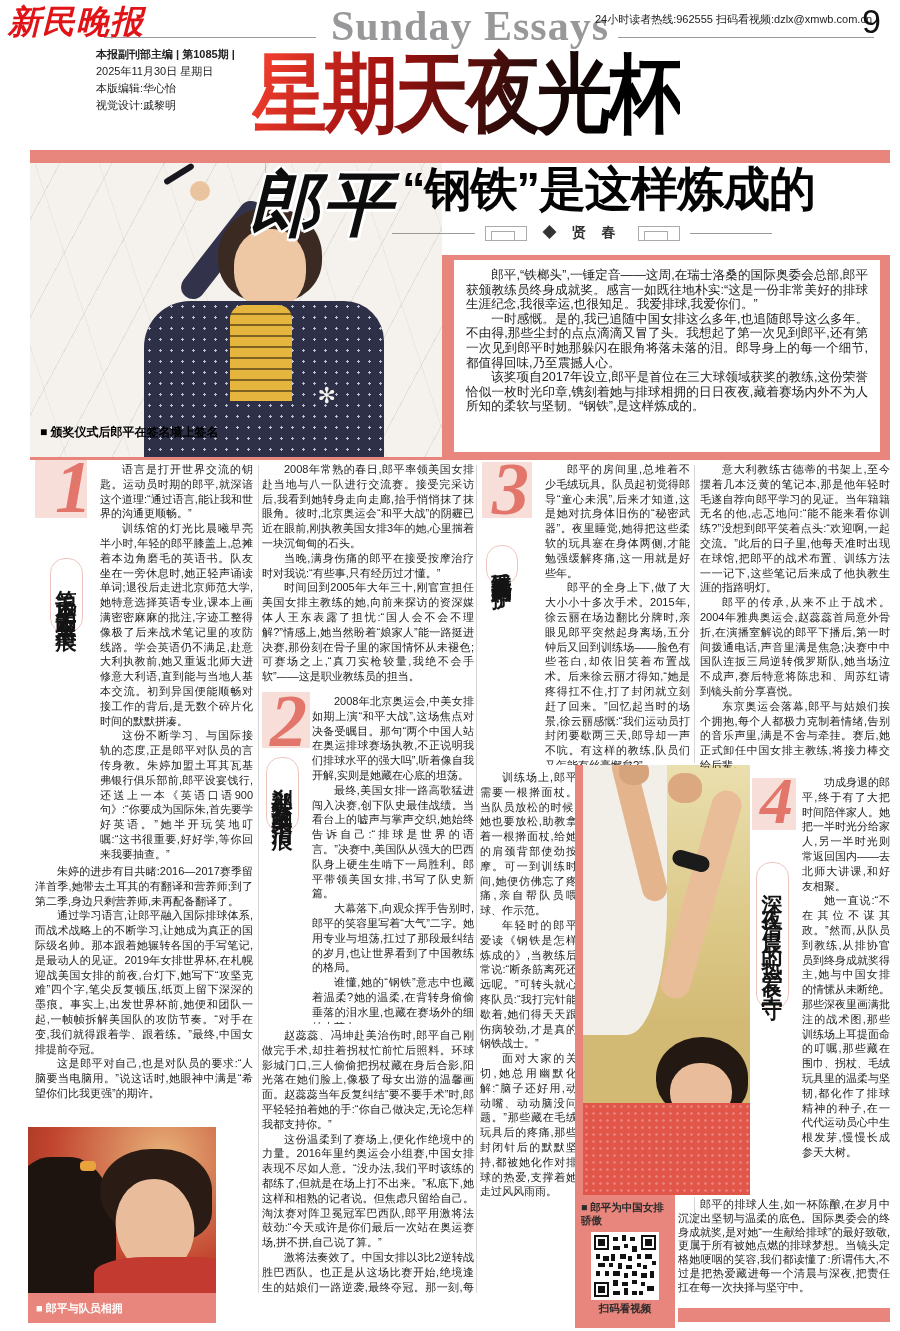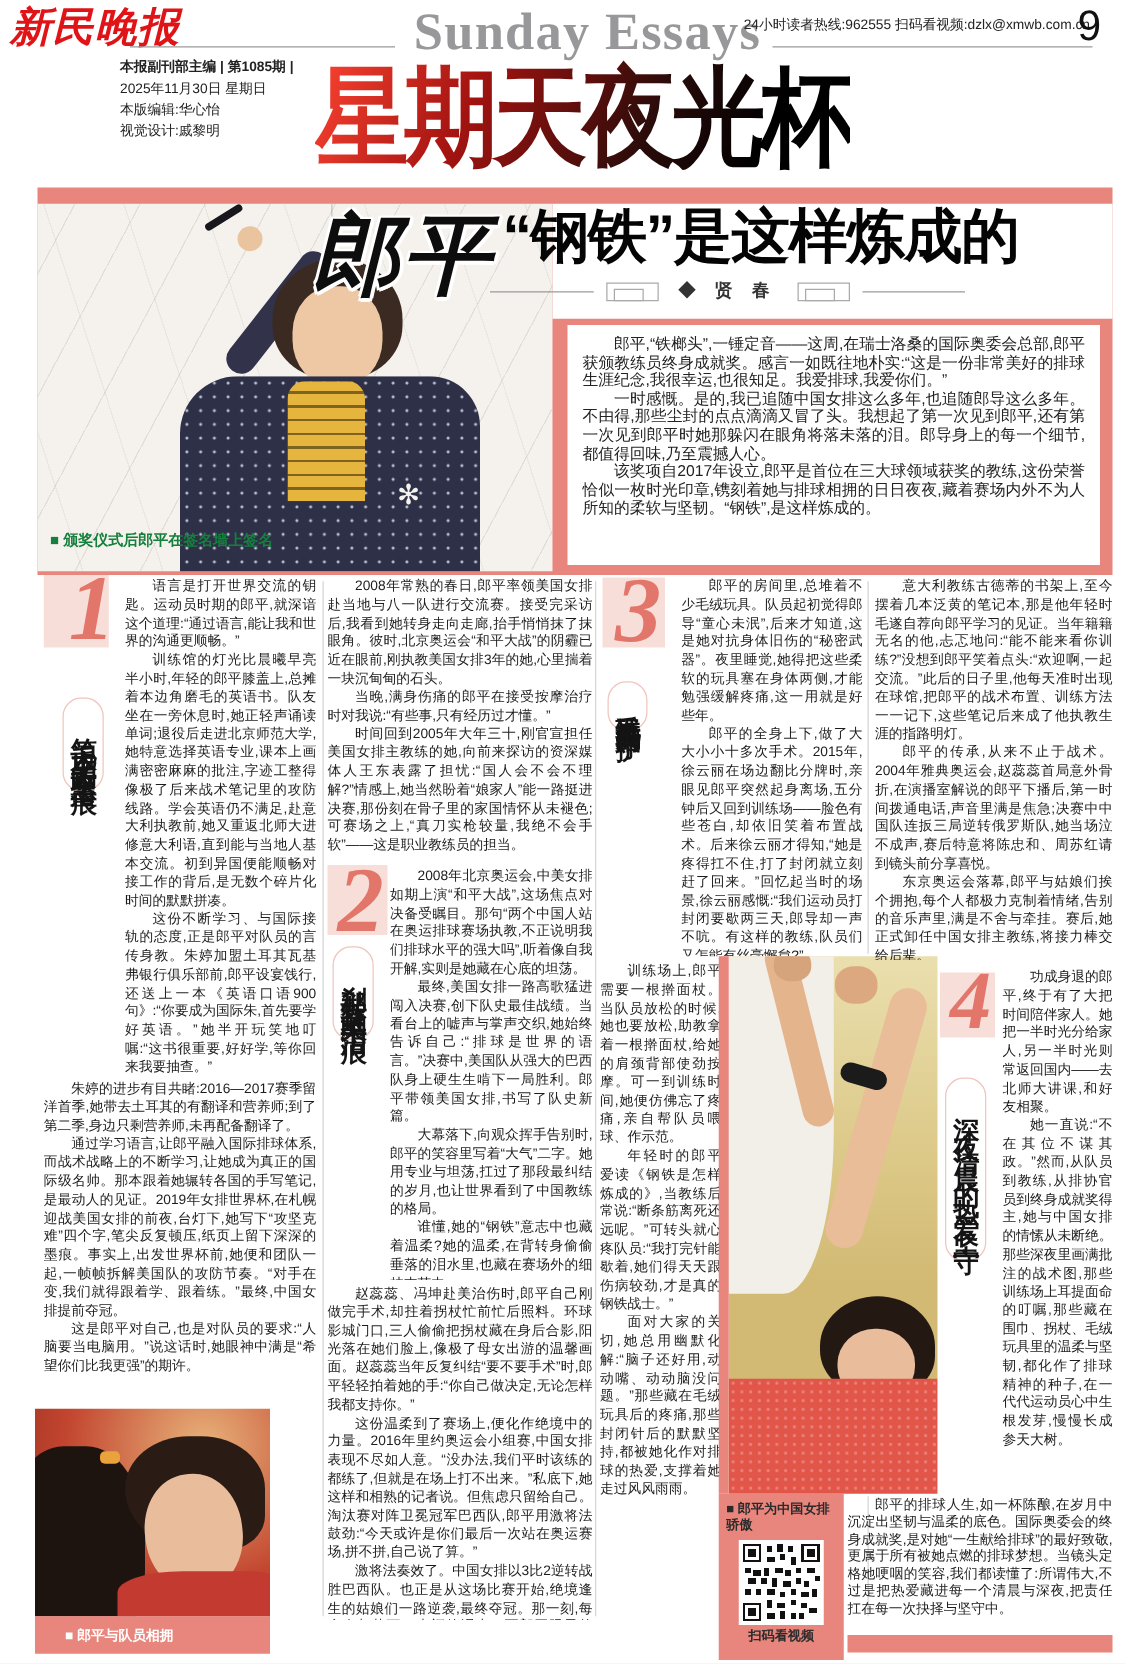--- a/index.html
+++ b/index.html
@@ -41,21 +41,21 @@
   .p1-hair{position:absolute;right:120px;top:44px;width:104px;height:96px;background:#3a2a21;
            border-radius:52% 52% 46% 46%;}
   .p1-face{position:absolute;right:136px;top:66px;width:72px;height:80px;background:#eec7a4;border-radius:46%;}
   .p1-body{position:absolute;right:58px;top:138px;width:240px;height:170px;background:#2e3047;
            border-radius:46px 40px 0 0;
            background-image:radial-gradient(rgba(215,218,235,.85) 1px,transparent 1.4px);background-size:11px 11px;}
   .p1-top{position:absolute;right:150px;top:142px;width:62px;height:96px;background:#e5b53e;
           background-image:repeating-linear-gradient(0deg,transparent 0 9px,rgba(40,30,10,.55) 9px 11px);
           border-radius:14px 14px 0 0;}
   .p1-brooch{position:absolute;right:106px;top:220px;color:#f4f2ee;font-size:22px;}
-  .cap1{position:absolute;left:10px;bottom:16px;font-size:12px;font-weight:bold;color:#15803d;}
+  .cap1{position:absolute;left:10px;bottom:16px;font-size:12px;font-weight:bold;color:#000000;}
 
   .feature-title{left:250px;top:158px;width:642px;height:66px;display:flex;align-items:flex-start;white-space:nowrap;}
   .t-callig{font-family:"Liberation Serif",serif;font-weight:900;font-style:italic;font-size:70px;color:#0d0d0d;
             letter-spacing:2px;margin-right:8px;
             text-shadow:-2px -2px 0 #fff,2px -2px 0 #fff,-2px 2px 0 #fff,2px 2px 0 #fff,0 3px 0 #fff,3px 0 0 #fff;}
   .t-rest{font-size:47px;font-weight:900;color:#040404;letter-spacing:-1px;}
   .byline-row{left:392px;top:224px;width:380px;display:flex;align-items:center;color:#4a4a4a;}
   .byline-row .ln{flex:1;height:1px;background:#9a9a9a;}
   .byline-row .orn{width:40px;height:13px;border:1px solid #aaa;margin:0 10px;position:relative;background:#fff;}
   .byline-row .orn i{position:absolute;left:5px;top:4px;width:22px;height:8px;border:1px solid #aaa;display:block;}
@@ -83,21 +83,21 @@
   .photo2{left:28px;top:1127px;width:188px;height:166px;overflow:hidden;
           background:radial-gradient(circle at 72% 18%,#e8b27a,#c2452f 58%,#8e2a1c);}
   .p2-headL{position:absolute;left:-24px;top:30px;width:112px;height:170px;background:#1d1410;border-radius:42%;}
   .p2-band{position:absolute;left:52px;top:34px;width:16px;height:10px;background:#e8a33c;border-radius:4px;}
   .p2-hair{position:absolute;right:4px;top:22px;width:112px;height:92px;background:#2a1b14;
            border-radius:50% 50% 34% 60%;}
   .p2-face{position:absolute;right:22px;top:52px;width:78px;height:94px;background:#e9bd9c;border-radius:48%;
            transform:rotate(-7deg);}
   .p2-jersey{position:absolute;right:-8px;bottom:-6px;width:130px;height:42px;background:#c23a30;border-radius:40% 20% 0 0;}
   .capbar{background:#e8857c;color:#fff;font-size:11px;font-weight:bold;display:flex;align-items:center;
-          padding:0 24px;box-sizing:border-box;}
+          padding:0 8px;box-sizing:border-box;}
 
   .photo3{left:575px;top:765px;width:175px;height:430px;overflow:hidden;border-left:8px solid #e8857c;
           box-sizing:border-box;background:linear-gradient(180deg,#eadfae 0%,#dcc887 38%,#d2ba74 60%);}
   .p3-white{position:absolute;left:0;top:0;width:84px;height:270px;background:#f2efe8;border-radius:0 0 48% 0;}
   .p3-arm1{position:absolute;right:34px;top:22px;width:30px;height:215px;background:#e9bd97;border-radius:15px;
            transform:rotate(16deg);}
   .p3-arm2{position:absolute;left:44px;top:-12px;width:25px;height:150px;background:#e4b astronomical;}
   .p3-arm2{position:absolute;left:44px;top:-12px;width:25px;height:150px;background:#e4b48d;border-radius:13px;
            transform:rotate(-14deg);}
   .p3-fist1{position:absolute;right:48px;top:8px;width:34px;height:30px;background:#dba87f;border-radius:45%;}

